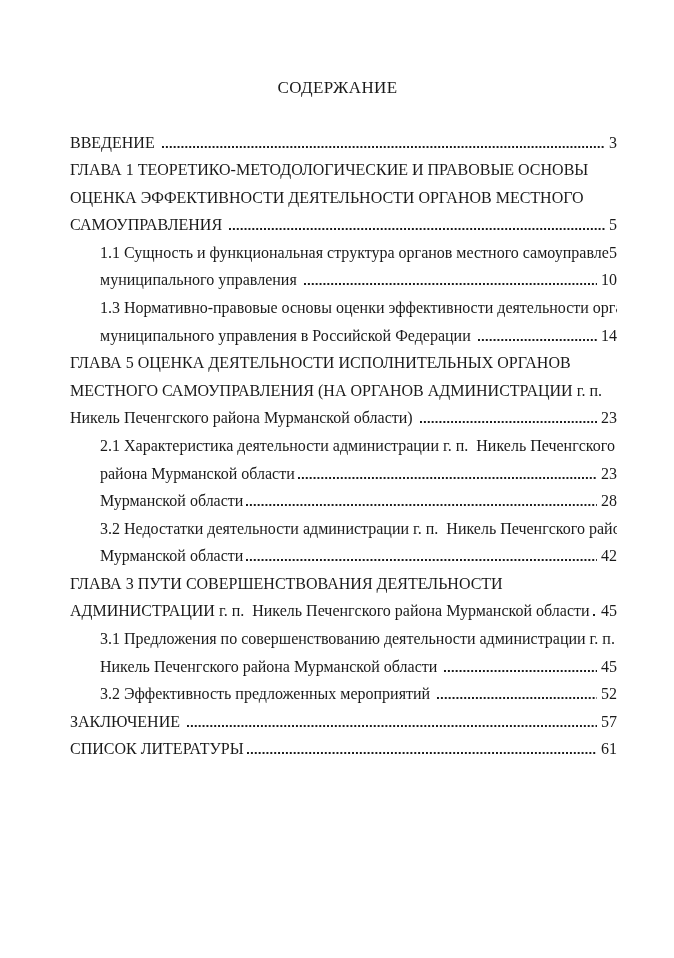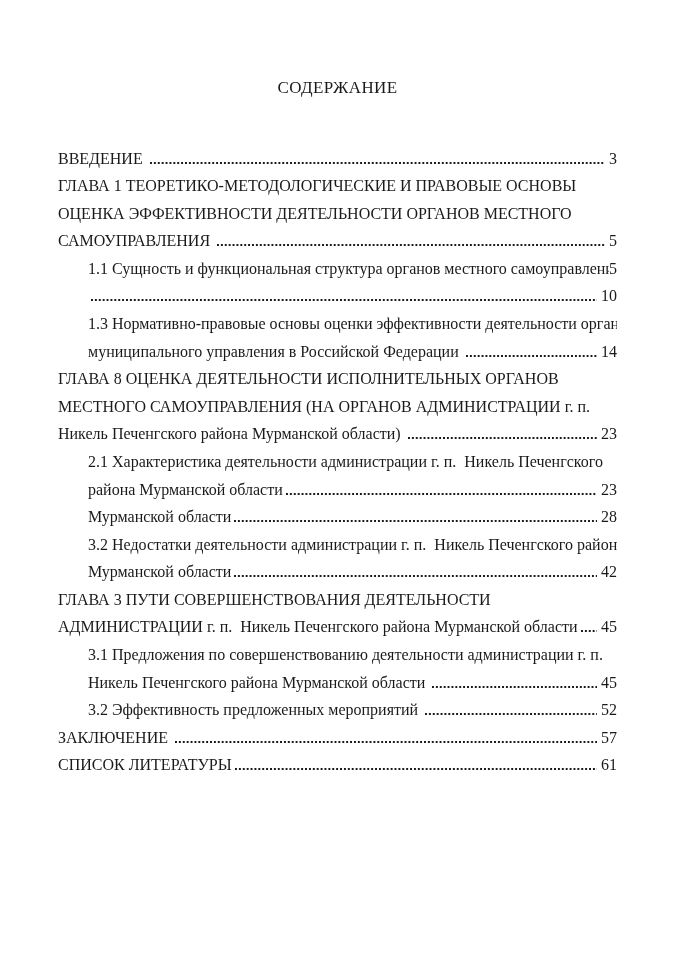--- a/index.html
+++ b/index.html
@@ -17,32 +17,33 @@
     color: #1a1a1a;
     font-family: "Liberation Serif", "DejaVu Serif", serif;
     font-size: 16px;
     padding: 74px 57px 0 58px;
     overflow: hidden;
   }
   .doc-title {
     font-size: 17px;
     font-weight: normal;
     text-align: center;
-    margin: 0 0 43px 0;
+    margin: 0 0 27px 0;
     line-height: 27.6px;
     letter-spacing: 0.4px;
   }
   .toc-list {
     width: 100%;
   }
   .toc-row {
     display: flex;
     align-items: baseline;
     height: 27.58px;
     line-height: 27.58px;
+    margin-left: 12px;
   }
   .toc-row.indent {
     padding-left: 30px;
   }
   .toc-text {
     white-space: pre;
     flex: 0 1 auto;
     overflow: hidden;
   }
   .dot-leader {
@@ -85,33 +86,34 @@
         <span class="toc-text">САМОУПРАВЛЕНИЯ </span>
         <span class="dot-leader"></span>
         <span class="page-num">5</span>
       </div>
       <div class="toc-row indent">
         <span class="toc-text">1.1 Сущность и функциональная структура органов местного самоуправления.</span>
         <span class="leader-gap"></span>
         <span class="page-num">5</span>
       </div>
       <div class="toc-row indent">
+        <span class="toc-text">муниципального управления </span>
         <span class="dot-leader"></span>
         <span class="page-num">10</span>
       </div>
       <div class="toc-row indent">
         <span class="toc-text">1.3 Нормативно-правовые основы оценки эффективности деятельности органов</span>
       </div>
       <div class="toc-row indent">
         <span class="toc-text">муниципального управления в Российской Федерации </span>
         <span class="dot-leader"></span>
         <span class="page-num">14</span>
       </div>
       <div class="toc-row">
-        <span class="toc-text">ГЛАВА 8 ОЦЕНКА ДЕЯТЕЛЬНОСТИ ИСПОЛНИТЕЛЬНЫХ ОРГАНОВ</span>
+        <span class="toc-text">ГЛАВА 5 ОЦЕНКА ДЕЯТЕЛЬНОСТИ ИСПОЛНИТЕЛЬНЫХ ОРГАНОВ</span>
       </div>
       <div class="toc-row">
         <span class="toc-text">МЕСТНОГО САМОУПРАВЛЕНИЯ (НА ОРГАНОВ АДМИНИСТРАЦИИ г. п.</span>
       </div>
       <div class="toc-row">
         <span class="toc-text">Никель Печенгского района Мурманской области) </span>
         <span class="dot-leader"></span>
         <span class="page-num">23</span>
       </div>
       <div class="toc-row indent">

